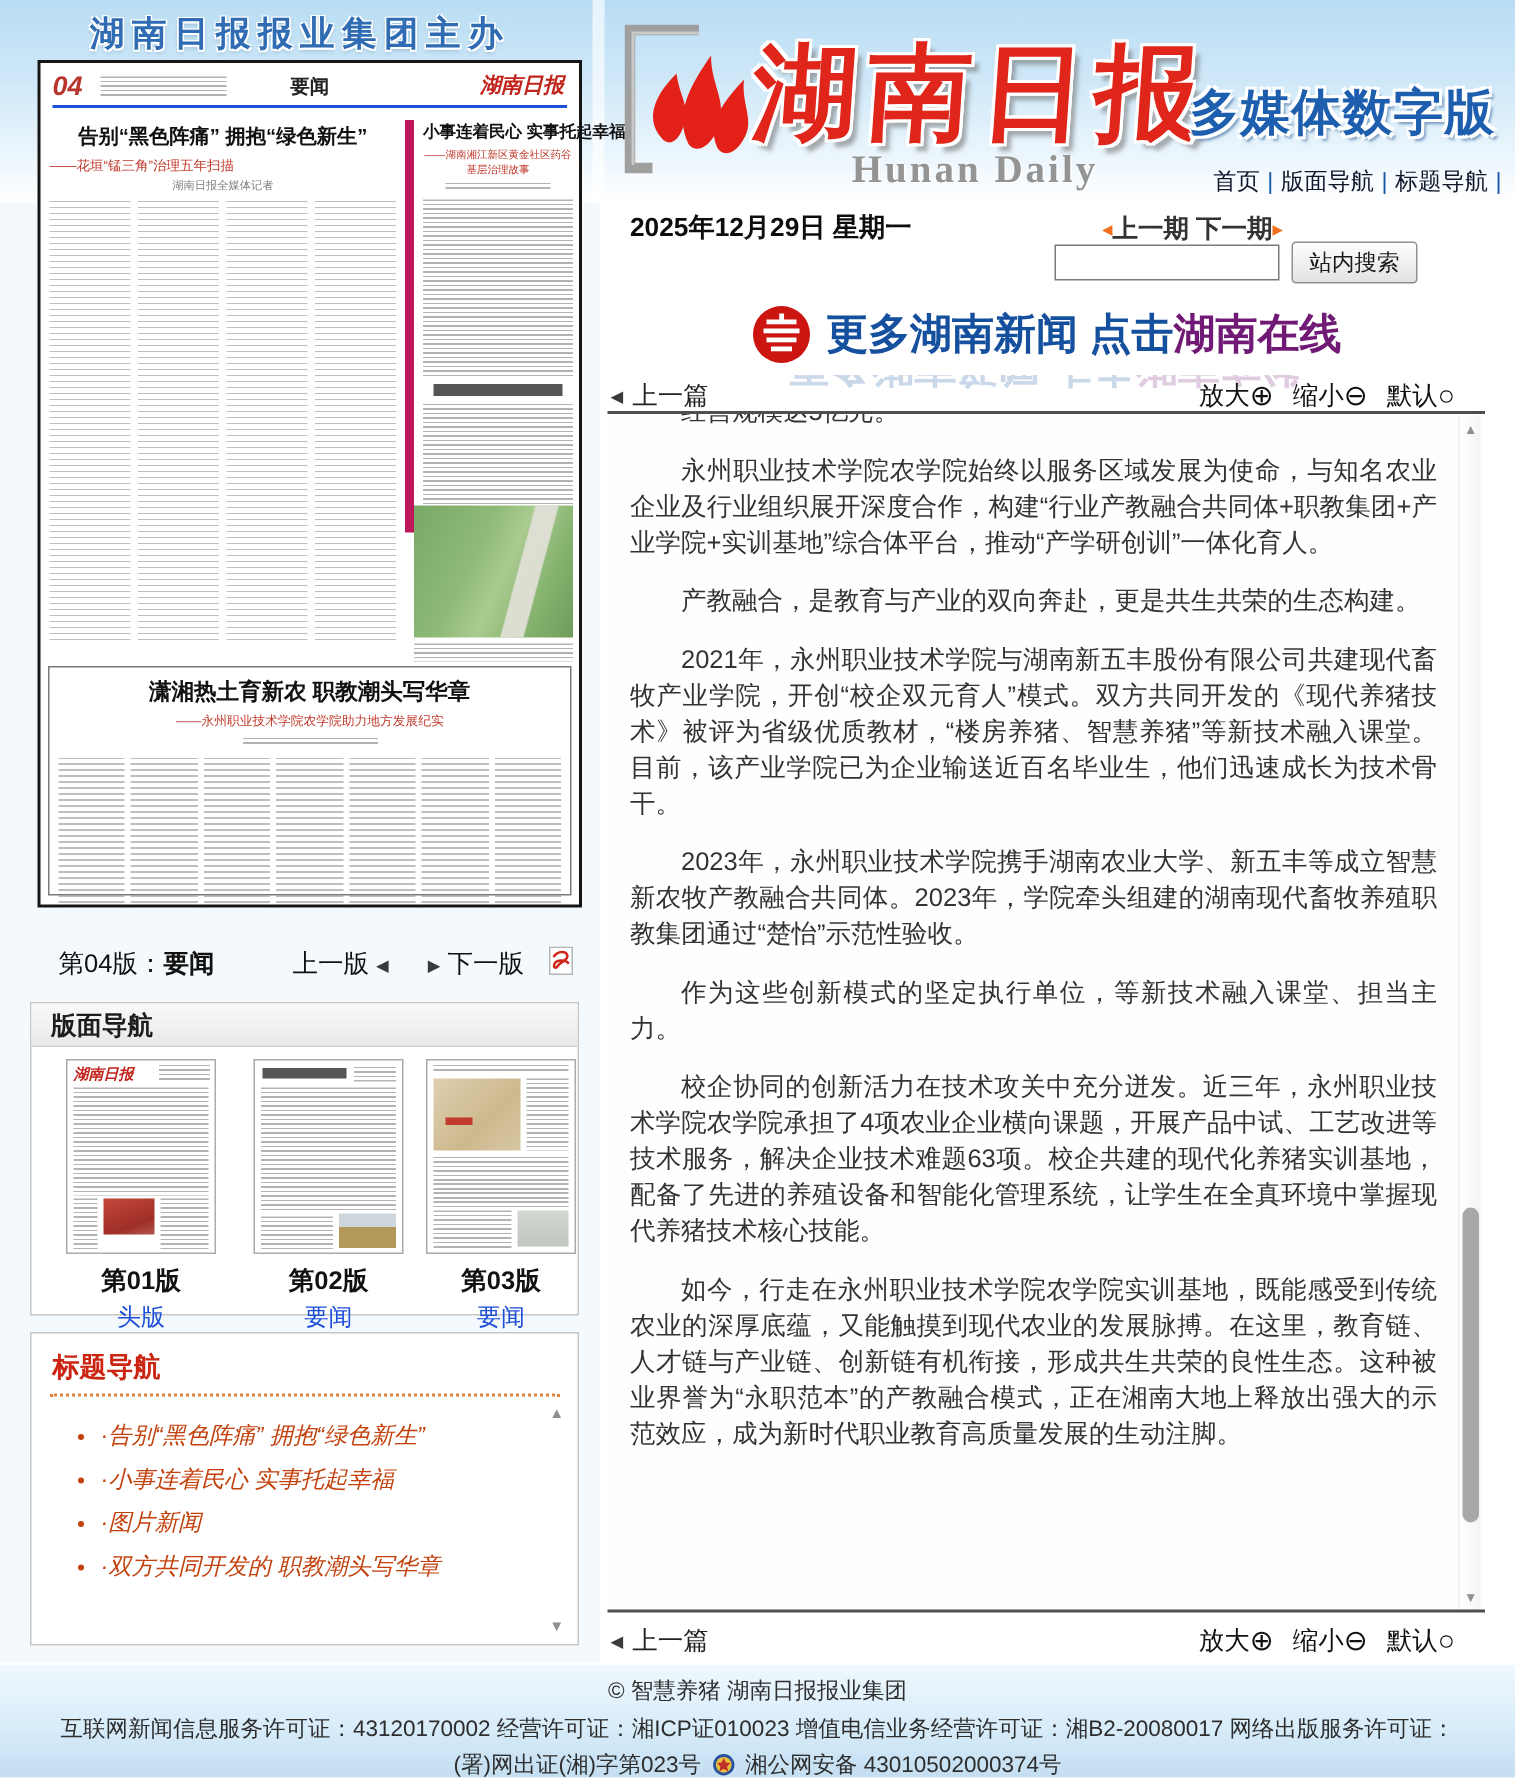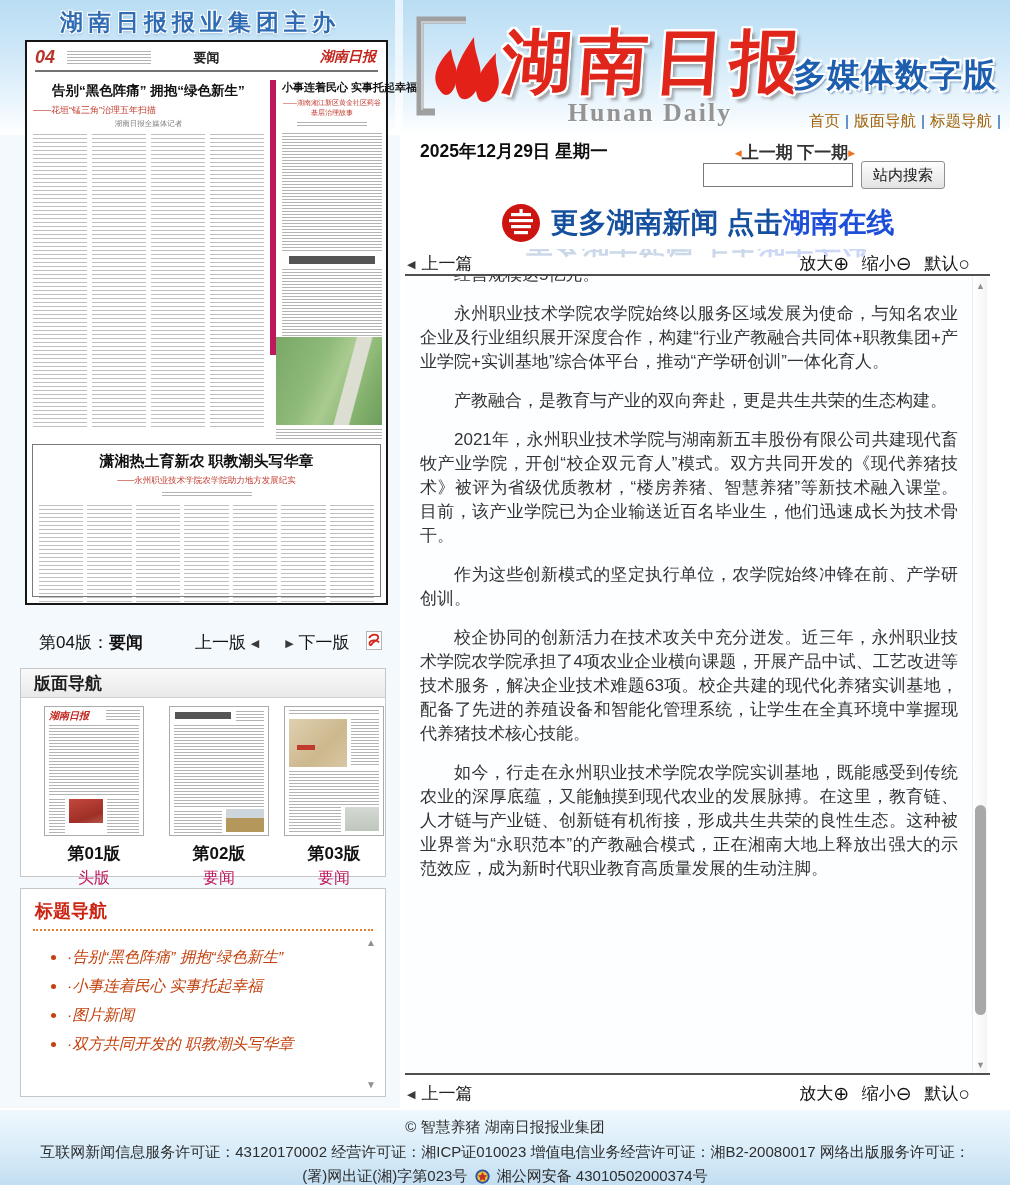--- a/index.html
+++ b/index.html
@@ -18,21 +18,21 @@
   .org-title { position:absolute; left:0; top:7px; width:400px; text-align:center;
     font-size:23px; font-weight:bold; color:#2f6cb3; letter-spacing:5px;
     text-shadow:-1px -1px 0 #fff,1px -1px 0 #fff,-1px 1px 0 #fff,1px 1px 0 #fff,0 2px 3px rgba(90,130,170,.45); }
 
   .paper { position:absolute; left:25px; top:40px; width:363px; height:565px; background:#ffffff; border:2px solid #161616; }
   .paper-in { position:absolute; left:0; top:0; right:0; bottom:0; }
   .ft { background-image:repeating-linear-gradient(180deg,#a3a3a3 0,#a3a3a3 1px,transparent 1px,transparent 4px); opacity:.7; }
   .ft-s { background-image:repeating-linear-gradient(180deg,#9a9a9a 0,#9a9a9a 1px,transparent 1px,transparent 3px); opacity:.75; }
   .ft-dark { background:#555; }
 
-  .p-head { position:absolute; left:8px; right:8px; top:5px; height:25px; border-bottom:2px solid #737373; }
+  .p-head { position:absolute; left:8px; right:8px; top:5px; height:25px; border-bottom:2px solid #1d4ed8; }
   .p-no { position:absolute; left:0; top:0; font-size:18px; font-weight:bold; font-style:italic; color:#b8342c; }
   .p-head-bars { position:absolute; left:32px; top:4px; width:84px; height:15px; }
   .p-sec { position:absolute; left:0; right:0; top:2px; text-align:center; font-size:13px; font-weight:bold; color:#222; }
   .p-logo { position:absolute; right:2px; top:1px; font-size:14px; font-weight:bold; font-style:italic; color:#c2231b; font-family:"Liberation Serif","DejaVu Serif",serif; }
 
   .p-h1 { position:absolute; left:6px; top:40px; width:231px; text-align:center; font-size:13.5px; font-weight:bold; color:#111; white-space:nowrap; overflow:hidden; }
   .p-sub1 { position:absolute; left:6px; top:62px; width:231px; font-size:9px; color:#c0392b; }
   .p-by1 { position:absolute; left:6px; top:77px; width:231px; text-align:center; font-size:7.5px; color:#808080; }
   .p-cols1 { position:absolute; left:6px; top:92px; width:231px; height:296px; display:flex; gap:5px; }
   .p-cols1 i { flex:1; }
@@ -68,21 +68,21 @@
   .pdf-icon { position:absolute; left:366px; top:0; width:16px; height:19px; }
 
   
   .box { position:absolute; left:20px; width:366px; background:#fff; border:1px solid #c6c6c6; }
   .box-bm { top:668px; height:209px; }
   .bm-hd { height:29px; line-height:29px; padding-left:13px; font-size:17px; font-weight:bold; color:#1d1d1d;
     background:linear-gradient(#f9f9f9,#e9e9e9); border-bottom:1px solid #cfcfcf; }
   .thumb { position:absolute; top:37px; width:100px; text-align:center; }
   .thumb .timg { position:relative; width:100px; height:130px; border:1px solid #ababab; background:#fff; overflow:hidden; }
   .thumb-no { font-size:17px; font-weight:bold; color:#111; margin-top:6px; }
-  .thumb-name { font-size:16px; color:#be185d; margin-top:3px; }
+  .thumb-name { font-size:16px; color:#1d4ed8; margin-top:3px; }
   .t-mast { position:absolute; left:4px; top:2px; font-size:10px; font-weight:bold; font-style:italic; color:#c2231b; font-family:"Liberation Serif","DejaVu Serif",serif; }
   .t-bars { position:absolute; right:3px; top:3px; width:34px; height:11px; }
 
   .box-tn { top:888px; height:209px; }
   .tn-hd { padding:10px 0 6px 14px; font-size:18px; font-weight:bold; color:#cc2413; }
   .tn-dot { margin:0 12px; border-bottom:2px dotted #e0813a; }
   ul.tn { margin:16px 0 0 46px; }
   ul.tn li { font-size:15.5px; color:#c2410c; margin-bottom:8px; list-style:disc;font-style:italic; }
   ul.tn li span { cursor:pointer; }
   .tn-up { position:absolute; right:9px; top:48px; font-size:10px; color:#8f8f8f; }
@@ -91,39 +91,39 @@
   
   .flame { position:absolute; left:408px; top:12px; width:94px; height:108px; }
   .logo-cn { position:absolute; left:502px; top:16px; width:385px; font-size:70px; font-weight:bold; color:#e0251b;
     letter-spacing:6px; transform:skewX(-4deg); font-family:"Liberation Serif","DejaVu Serif",serif;
     text-shadow:-2px -2px 0 #fff,2px -2px 0 #fff,-2px 2px 0 #fff,2px 2px 0 #fff,-2px 0 0 #fff,2px 0 0 #fff,0 -2px 0 #fff,0 2px 0 #fff,5px 5px 3px rgba(110,110,110,.55); }
   .logo-en { position:absolute; left:500px; top:98px; width:300px; text-align:center; font-family:"Liberation Serif","DejaVu Serif",serif;
     font-weight:bold; font-size:26px; color:#949494; letter-spacing:2px; text-shadow:1px 1px 0 #fff; }
   .edition { position:absolute; left:793px; top:53px; font-size:33px; font-weight:bold; color:#1d5fae; letter-spacing:1px;
     text-shadow:-2px -2px 0 #fff,2px -2px 0 #fff,-2px 2px 0 #fff,2px 2px 0 #fff,3px 3px 2px rgba(90,130,175,.8); }
   .top-links { position:absolute; left:500px; right:4px; top:111px; text-align:right; font-size:15.5px; color:#1758a7; }
-  .top-links a { color:#a16207; text-decoration:none; cursor:pointer; }
+  .top-links a { color:#0f172a; text-decoration:none; cursor:pointer; }
   .top-links .sep { padding:0 5px; }
 
   .date-row { position:absolute; left:420px; top:139px; font-size:17.5px; font-weight:bold; color:#0d0d0d; }
   .issue-nav { position:absolute; left:700px; top:141px; width:190px; text-align:center; font-size:17px; font-weight:bold; color:#333; white-space:nowrap; }
   .issue-nav .oar { font-size:9px; color:#f07020; vertical-align:2px; }
   .issue-nav a { color:#333; text-decoration:none; cursor:pointer; }
 
   .search-input { position:absolute; left:703px; top:163px; width:150px; height:24px; border:1px solid #7a7a7a; background:#fff; font-size:14px; padding:0 4px; }
   .search-btn { position:absolute; left:861px; top:161px; width:84px; height:28px; font-size:15px; color:#1a1a1a;
     background:linear-gradient(#fefefe,#e2e2e2); border:1px solid #8f8f8f; border-radius:3px; cursor:pointer;
     font-family:"Liberation Sans","DejaVu Sans",sans-serif; }
 
   .promo { position:absolute; left:405px; top:203px; width:585px; text-align:center; }
   .promo-row { display:inline-flex; align-items:center; gap:10px; cursor:pointer; }
   .promo-icon { width:40px; height:40px; }
   .promo-text { font-size:28px; font-weight:bold; white-space:nowrap; }
   .promo-blue { color:#15509e; }
-  .promo-red { color:#1d4ed8; }
+  .promo-red { color:#701a75; }
   .promo-refl { height:13px; overflow:hidden; opacity:.22; transform:scaleY(-1); margin-top:2px; }
   .promo-refl .promo-text { display:inline-block; }
 
   
   .toolbar { position:absolute; left:405px; width:585px; height:24px; }
   .toolbar-top { top:252px; border-bottom:2px solid #4f4f4f; }
   .toolbar-bottom { top:1073px; border-top:2px solid #4f4f4f; padding-top:5px; }
   .tb-prev { position:absolute; left:2px; font-size:17px; color:#222; cursor:pointer; }
   .toolbar-bottom .tb-prev { left:2px; margin-top:2px; }
   .tb-prev .tri { margin-right:6px; }
@@ -329,21 +329,22 @@
     <span class="zlabel">默认</span><span class="zi">○</span>
   </span>
 </div>
 
 <div class="article">
   <div class="article-body">
     <p class="clip-top">经营规模达5亿元。</p>
     <p>永州职业技术学院农学院始终以服务区域发展为使命，与知名农业企业及行业组织展开深度合作，构建“行业产教融合共同体+职教集团+产业学院+实训基地”综合体平台，推动“产学研创训”一体化育人。</p>
     <p>产教融合，是教育与产业的双向奔赴，更是共生共荣的生态构建。</p>
     <p>2021年，永州职业技术学院与湖南新五丰股份有限公司共建现代畜牧产业学院，开创“校企双元育人”模式。双方共同开发的《现代养猪技术》被评为省级优质教材，“楼房养猪、智慧养猪”等新技术融入课堂。目前，该产业学院已为企业输送近百名毕业生，他们迅速成长为技术骨干。</p>
-    <p>作为这些创新模式的坚定执行单位，农学院始终冲锋在前、产学研创训。</p>
+    <p>2023年，永州职业技术学院携手湖南农业大学、新五丰等成立智慧新农牧产教融合共同体。2023年，学院牵头组建的湖南现代畜牧养殖职教集团通过“楚怡”示范性验收。</p>
+    <p>作为这些创新模式的坚定执行单位，等新技术融入课堂、担当主力。</p>
     <p>校企协同的创新活力在技术攻关中充分迸发。近三年，永州职业技术学院农学院承担了4项农业企业横向课题，开展产品中试、工艺改进等技术服务，解决企业技术难题63项。校企共建的现代化养猪实训基地，配备了先进的养殖设备和智能化管理系统，让学生在全真环境中掌握现代养猪技术核心技能。</p>
     <p>如今，行走在永州职业技术学院农学院实训基地，既能感受到传统农业的深厚底蕴，又能触摸到现代农业的发展脉搏。在这里，教育链、人才链与产业链、创新链有机衔接，形成共生共荣的良性生态。这种被业界誉为“永职范本”的产教融合模式，正在湘南大地上释放出强大的示范效应，成为新时代职业教育高质量发展的生动注脚。</p>
 
   </div>
 </div>
 
 <div class="scrollbar">
   <span class="sb-up">▲</span>
   <span class="sb-down">▼</span>
   <div class="sb-thumb"></div>

